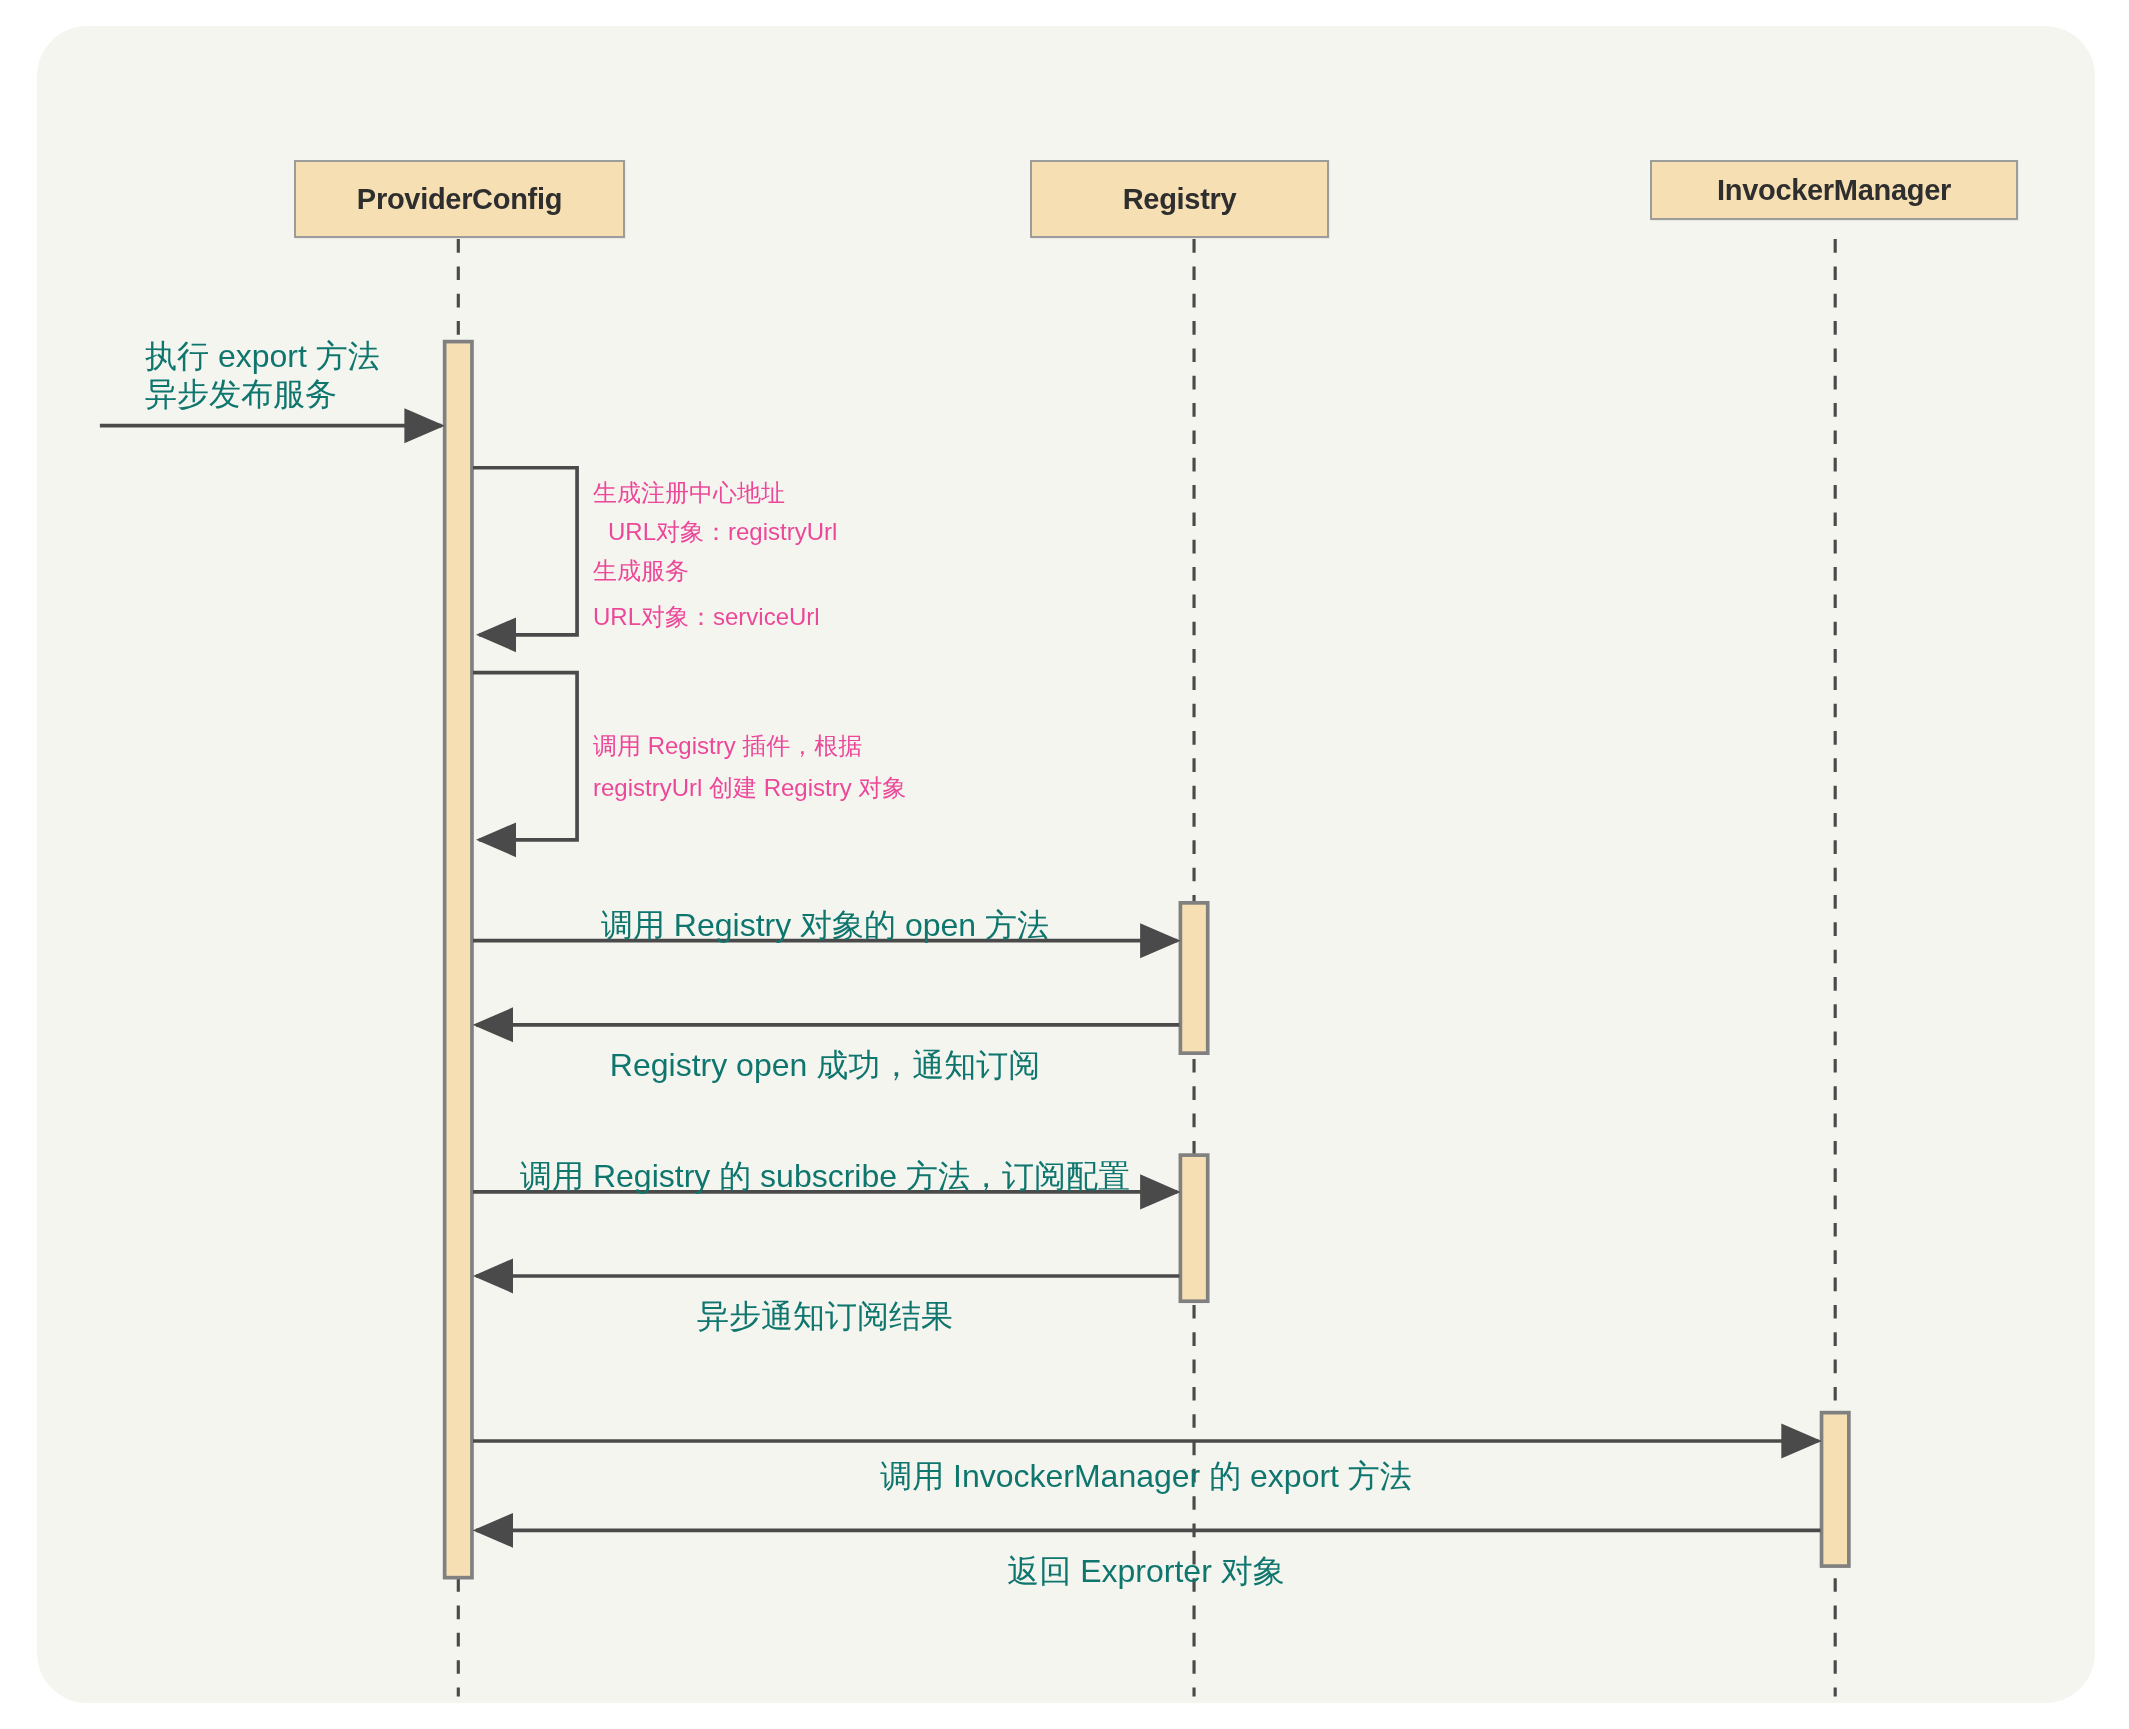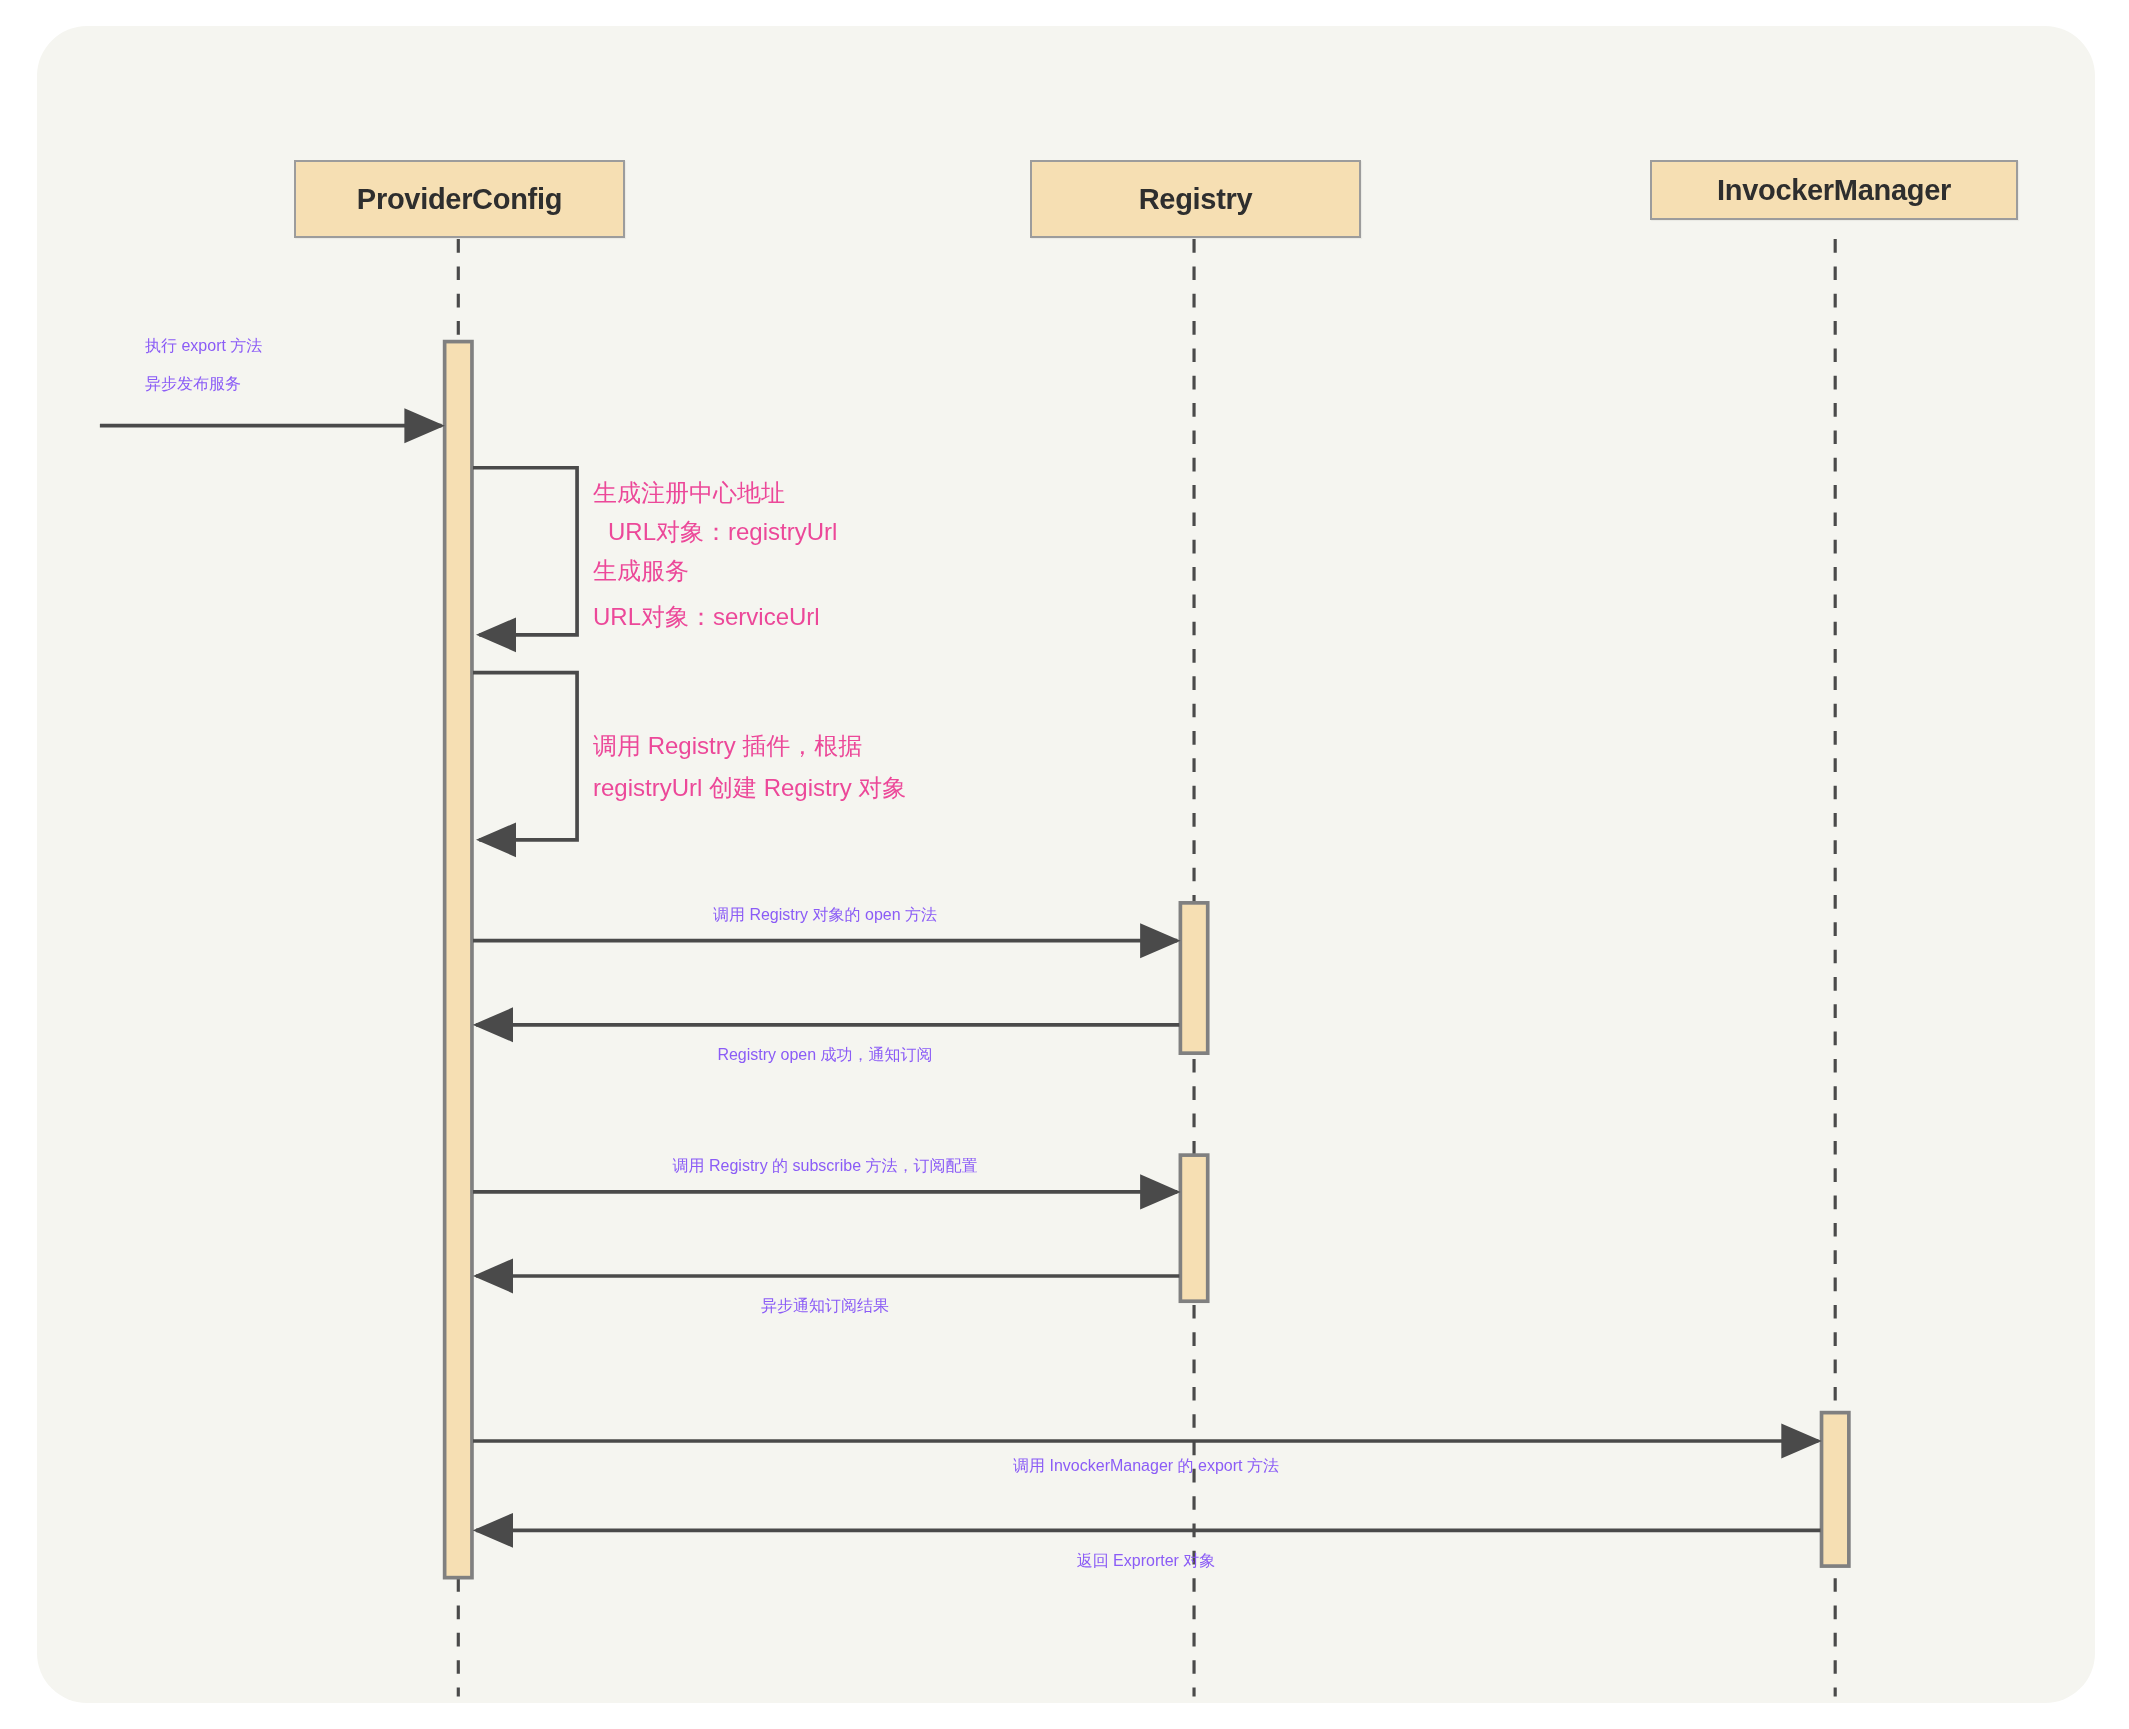--- a/index.html
+++ b/index.html
@@ -40,22 +40,22 @@
   .actor-label {
     font-size:29px;
     font-weight:bold;
     color:#2E2E2E;
     letter-spacing:-0.3px;
     white-space:nowrap;
   }
 
   .msg-label {
     position:absolute;
-    font-size:16px;
-    color:#8b5cf6;
+    font-size:32px;
+    color:#0f766e;
     white-space:nowrap;
     line-height:1.28;
   }
   .msg-label.center { transform:translateX(-50%); text-align:right; }
   .msg-label.left   { text-align:left; }
 
   .note-text {
     position:absolute;
     font-size:24px;
     color:#ec4899;
@@ -128,21 +128,21 @@
 
     <g>
       <line x1="3464" y1="2912" x2="906" y2="2912" stroke="#4A4A4A" stroke-width="7" marker-end="url(#arrowFilled)"></line>
     </g>
   </svg>
 
   <div class="actor-box" style="left:294px; top:160px; width:331px; height:78px;">
     <span class="actor-label">ProviderConfig</span>
   </div>
 
-  <div class="actor-box" style="left:1030px; top:160px; width:331px; height:78px;">
+  <div class="actor-box" style="left:1030px; top:160px; width:299px; height:78px;">
     <span class="actor-label">Registry</span>
   </div>
 
   <div class="actor-box" style="left:1650px; top:160px; width:368px; height:60px;">
     <span class="actor-label">InvockerManager</span>
   </div>
 
   <div class="msg-label left" style="left:145px; top:336px;">执行 export 方法</div>
   <div class="msg-label left" style="left:145px; top:374px;">异步发布服务</div>
 

